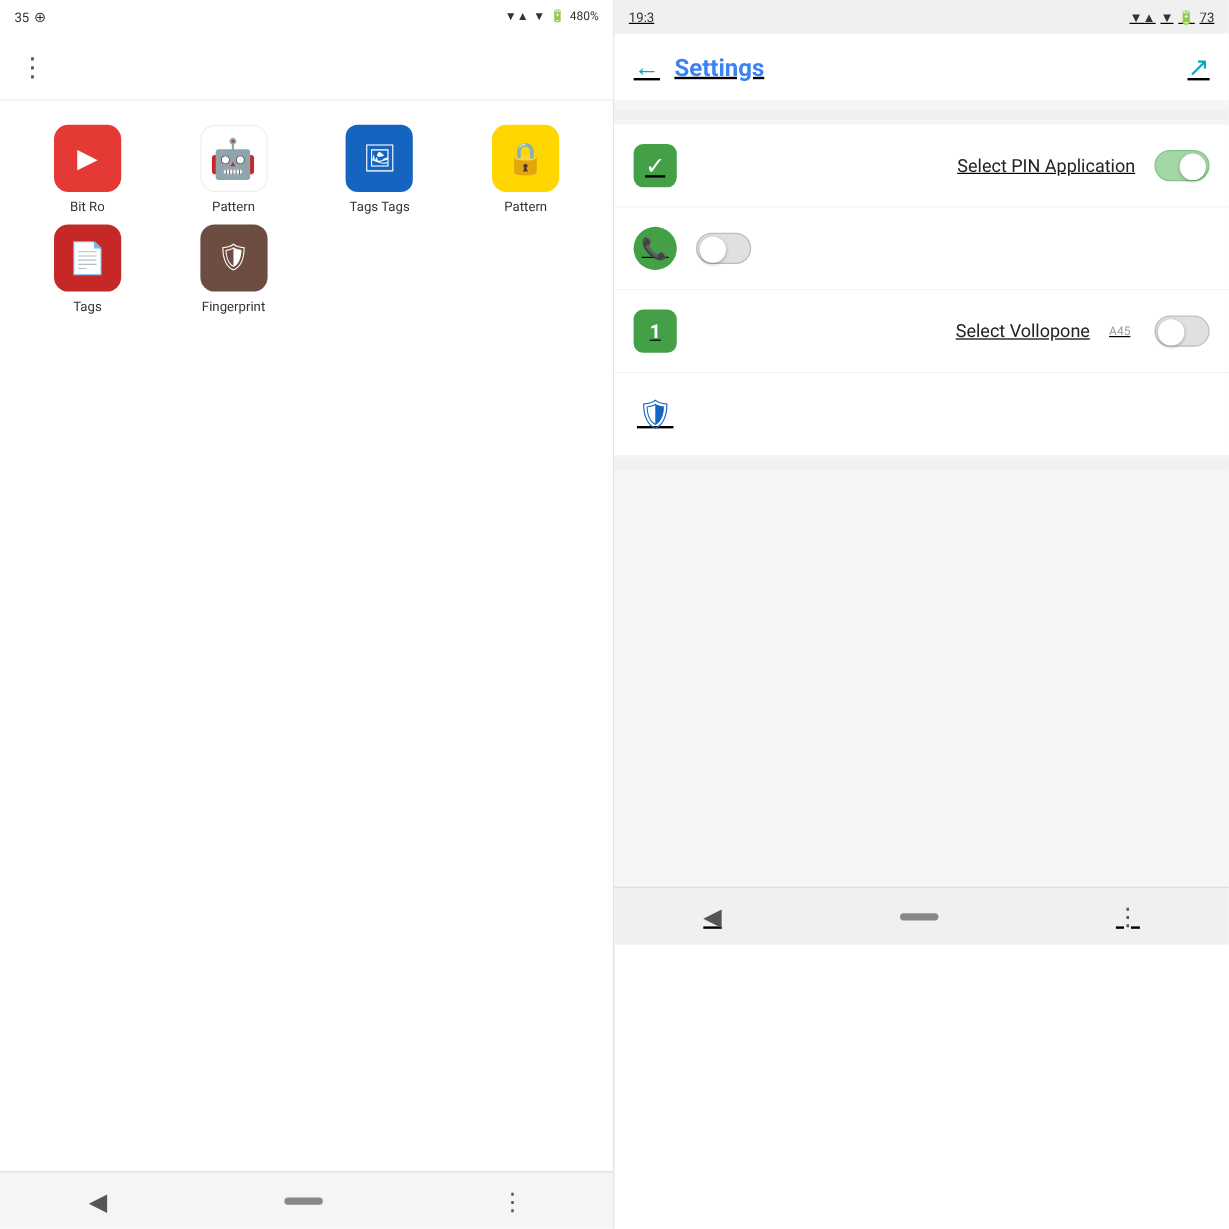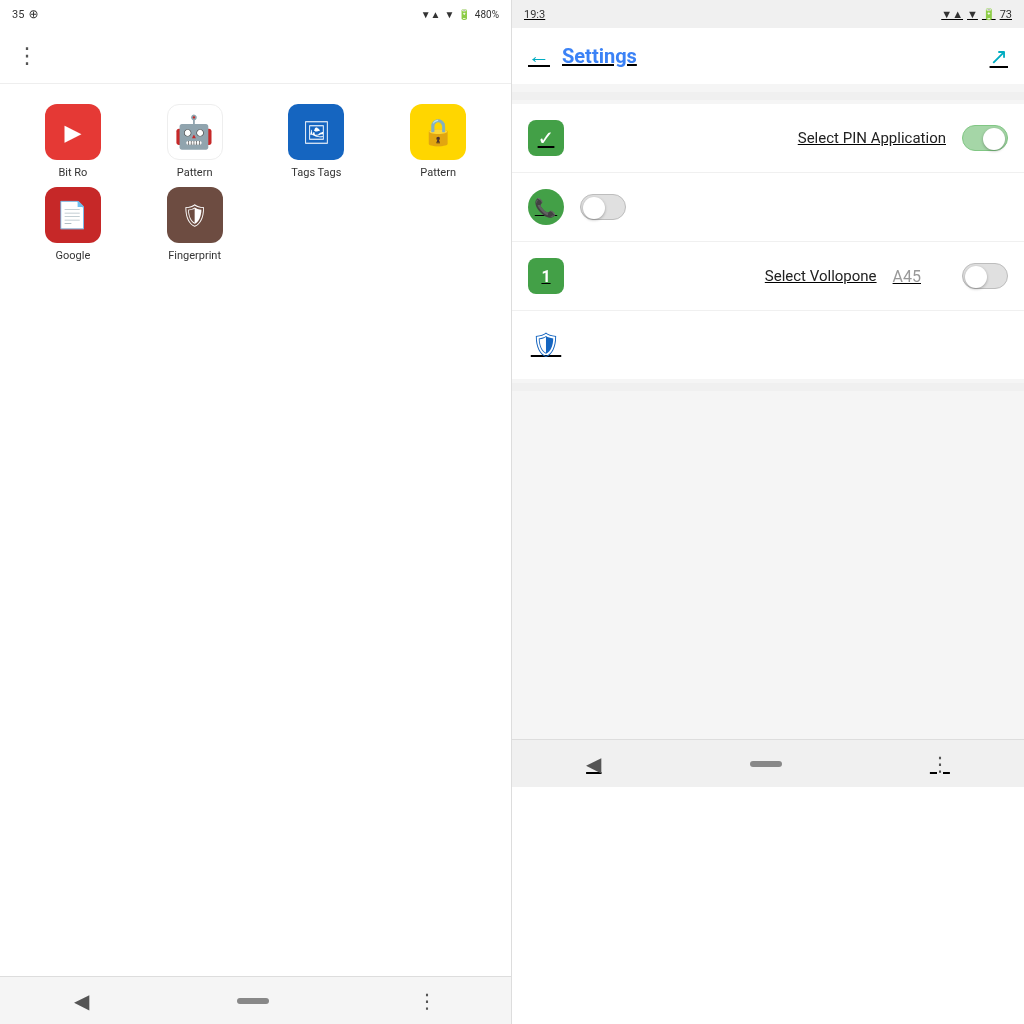--- a/index.html
+++ b/index.html
@@ -195,23 +195,23 @@
     .icon-blue-shield { background: transparent; color: #1565c0; font-size: 24px; }
 
     .settings-item-text {
       flex: 1;
       font-size: 15px;
       color: #222;
       text-align: right;
     }
 
     .settings-item-value {
-      font-size: 16px;
+      font-size: 10px;
       color: #999;
-      margin-right: 25px;
+      margin-right: 4px;
     }
 
     
     .toggle {
       width: 46px;
       height: 26px;
       border-radius: 13px;
       position: relative;
       flex-shrink: 0;
       cursor: pointer;
@@ -322,21 +322,21 @@
       <div class="app-icon-wrap gold-bg">
         <span class="lock-icon">🔒</span>
       </div>
       <span class="app-label">Pattern</span>
     </div>
 
     <div class="app-item">
       <div class="app-icon-wrap red2-bg">
         <span class="pdf-icon">📄</span>
       </div>
-      <span class="app-label">Google</span>
+      <span class="app-label">Tags</span>
     </div>
 
     <div class="app-item">
       <div class="app-icon-wrap photo-bg">
         <span style="font-size:22px; color:#fff;">🛡</span>
       </div>
       <span class="app-label">Fingerprint</span>
     </div>
   </div>
 

